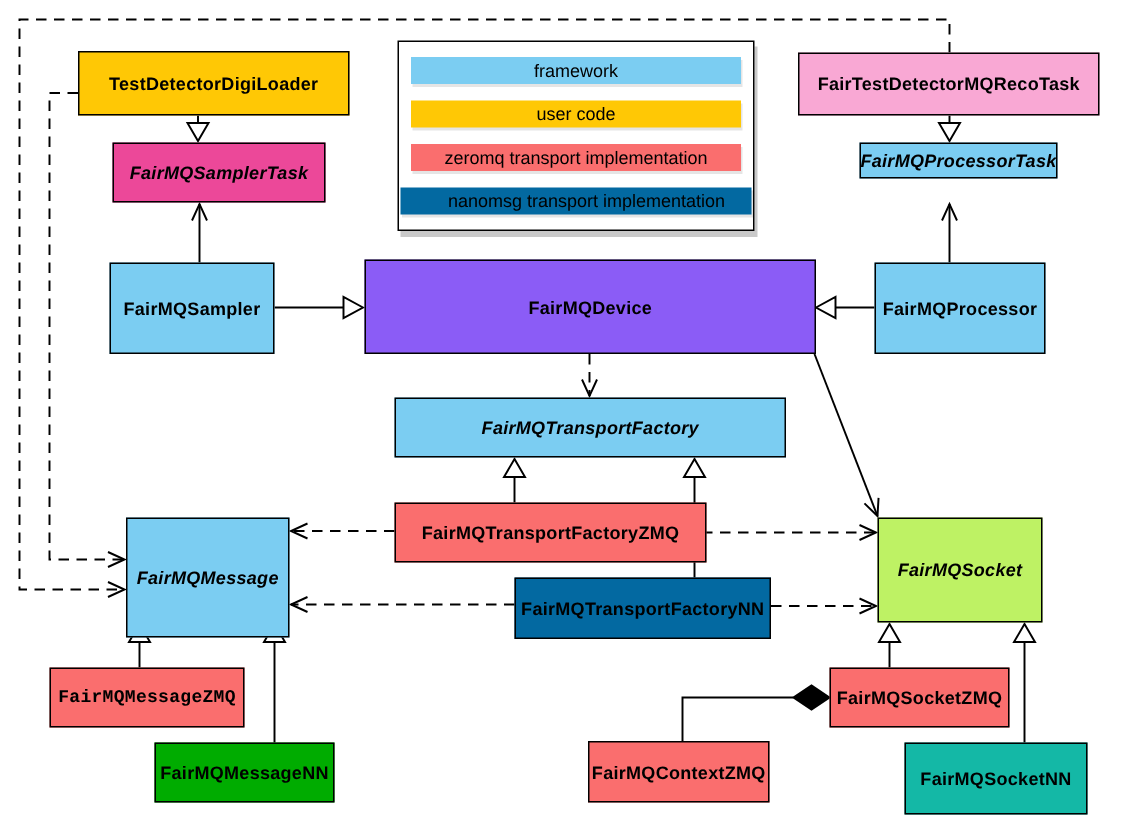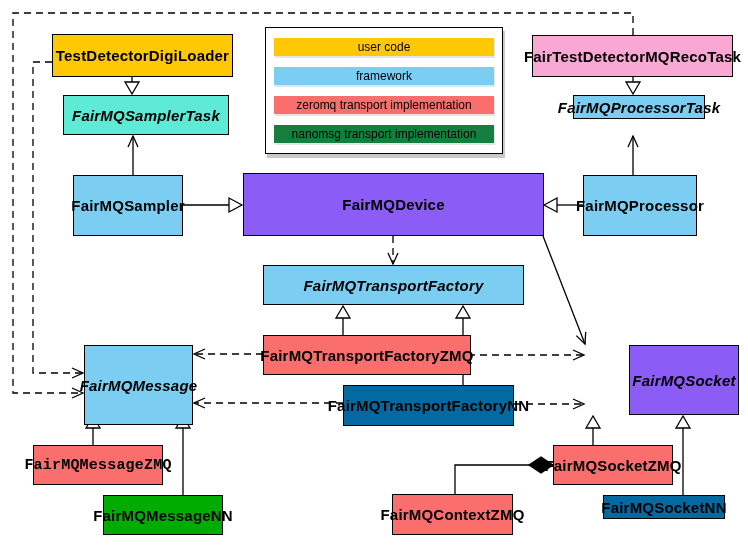--- a/index.html
+++ b/index.html
@@ -1,21 +1,21 @@
 <!DOCTYPE html>
 <html><head>
 <meta charset="utf-8">
 <style>
   html,body{margin:0;padding:0;background:#fff;}
   #stage{position:relative;width:748px;height:549px;background:#ffffff;overflow:hidden;
          font-family:"Liberation Sans",sans-serif;}
   #edge-layer{position:absolute;left:0;top:0;width:748px;height:549px;}
   .node{position:absolute;box-sizing:border-box;border:1.5px solid #000;
         display:flex;align-items:center;justify-content:center;
-        font-weight:bold;font-size:15px;letter-spacing:.2px;color:#000;
+        font-weight:bold;font-size:12px;letter-spacing:.2px;color:#000;
         white-space:nowrap;text-align:center;}
   .node.abstract{font-style:italic;}
   #legend{position:absolute;left:265px;top:27px;width:238px;height:127px;box-sizing:border-box;
           background:#fff;border:1.6px solid #000;box-shadow:2px 4px 0 #c9c9c9;
           display:flex;flex-direction:column;align-items:center;gap:11px;padding-top:10px;}
   .legend-row{width:220px;height:18px;display:flex;align-items:center;justify-content:center;
               font-size:12px;color:#000;box-shadow:1px 2px 0 rgba(0,0,0,0.10);white-space:nowrap;}
 </style>
 </head>
 <body>
@@ -103,35 +103,35 @@
         <polyline fill="none" points="573,399 584,404 573,409" stroke="#000000" stroke-width="1.3"></polyline>
       </g>
       <g>
         <polyline points="455,494 455,465 529,465" fill="none" stroke="#000000" stroke-width="1.3"></polyline>
         <polygon fill="#000000" points="553,465 541,457 529,465 541,473" stroke="#000000" stroke-width="1.3"></polygon>
       </g>
     </svg>
   <div id="node-layer">
       <div class="node" style="left: 52px; top: 34px; width: 181px; height: 43px; background: rgb(255, 200, 5);">TestDetectorDigiLoader</div>
       <div class="node" style="left: 532px; top: 35px; width: 201px; height: 42px; background: #f9a8d4;">FairTestDetectorMQRecoTask</div>
-      <div class="node abstract" style="left: 63px; top: 95px; width: 166px; height: 40px; background: #5eead4;">FairMQSamplerTask</div>
+      <div class="node abstract" style="left: 75px; top: 95px; width: 142px; height: 40px; background: #ec4899;">FairMQSamplerTask</div>
       <div class="node abstract" style="left: 573px; top: 95px; width: 132px; height: 24px; background: rgb(123, 205, 242); font-style: italic;">FairMQProcessorTask</div>
       <div class="node" style="left: 73px; top: 175px; width: 110px; height: 61px; background: rgb(123, 205, 242);">FairMQSampler</div>
       <div class="node" style="left: 243px; top: 173px; width: 301px; height: 63px; background: #8b5cf6;">FairMQDevice</div>
       <div class="node" style="left: 583px; top: 175px; width: 114px; height: 61px; background: rgb(123, 205, 242); text-align: right;">FairMQProcessor</div>
       <div class="node abstract" style="left: 263px; top: 265px; width: 261px; height: 40px; background: rgb(123, 205, 242);">FairMQTransportFactory</div>
       <div class="node abstract" style="left: 84px; top: 345px; width: 109px; height: 80px; background: rgb(123, 205, 242);">FairMQMessage</div>
-      <div class="node abstract" style="left: 585px; top: 345px; width: 110px; height: 70px; background: #8b5cf6; margin-left: 44px;">FairMQSocket</div>
+      <div class="node abstract" style="left: 585px; top: 345px; width: 110px; height: 70px; background: #bef264;">FairMQSocket</div>
       <div class="node" style="left: 263px; top: 335px; width: 208px; height: 40px; background: rgb(250, 110, 110);">FairMQTransportFactoryZMQ</div>
       <div class="node" style="left: 343px; top: 385px; width: 171px; height: 41px; background: #0369a1;">FairMQTransportFactoryNN</div>
       <div class="node" style="left: 33px; top: 445px; width: 130px; height: 40px; background: rgb(250, 110, 110); font-family: Liberation Mono, monospace;">FairMQMessageZMQ</div>
       <div class="node" style="left: 103px; top: 495px; width: 120px; height: 40px; background: rgb(0, 172, 0);">FairMQMessageNN</div>
       <div class="node" style="left: 553px; top: 445px; width: 120px; height: 40px; background: rgb(250, 110, 110);">FairMQSocketZMQ</div>
-      <div class="node" style="left: 603px; top: 495px; width: 122px; height: 24px; background: #0369a1;">FairMQSocketNN</div>
+      <div class="node" style="left: 603px; top: 495px; width: 122px; height: 48px; background: #14b8a6;">FairMQSocketNN</div>
       <div class="node" style="left: 392px; top: 494px; width: 121px; height: 41px; background: rgb(250, 110, 110);">FairMQContextZMQ</div>
     </div>
   <div id="legend">
+      <div class="legend-row" style="background: rgb(123, 205, 242);">framework</div>
       <div class="legend-row" style="background: rgb(255, 200, 5);">user code</div>
-      <div class="legend-row" style="background: rgb(123, 205, 242);">framework</div>
       <div class="legend-row" style="background: rgb(250, 110, 110);">zeromq transport implementation</div>
-      <div class="legend-row" style="background: #15803d;">nanomsg transport implementation</div>
+      <div class="legend-row" style="background: #0369a1; padding-left: 14px;">nanomsg transport implementation</div>
     </div>
 </div>
 
 </body></html>

